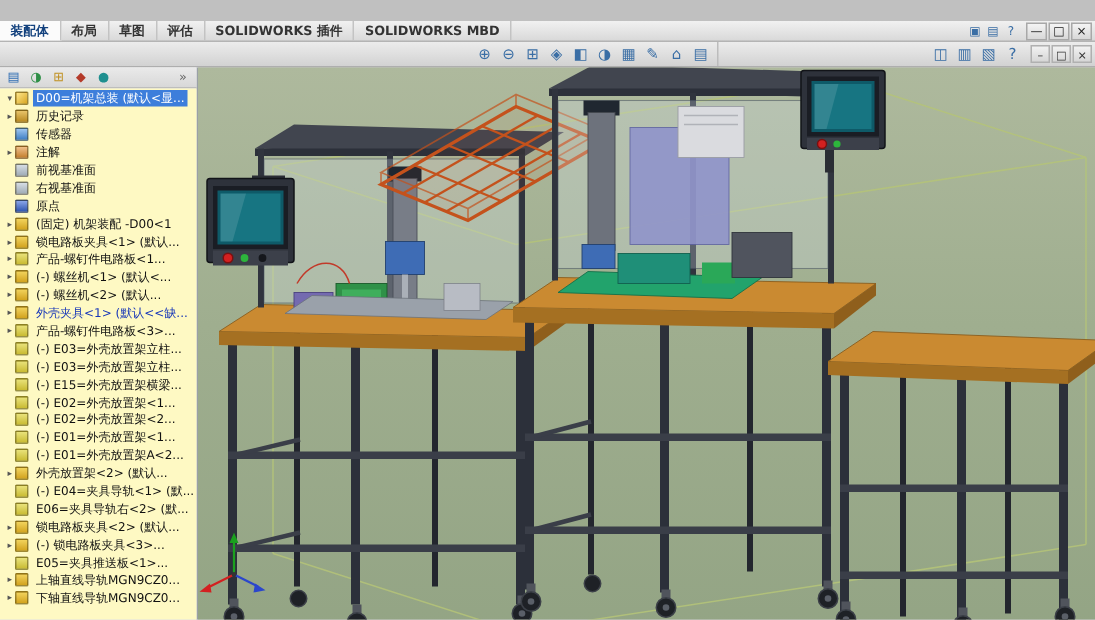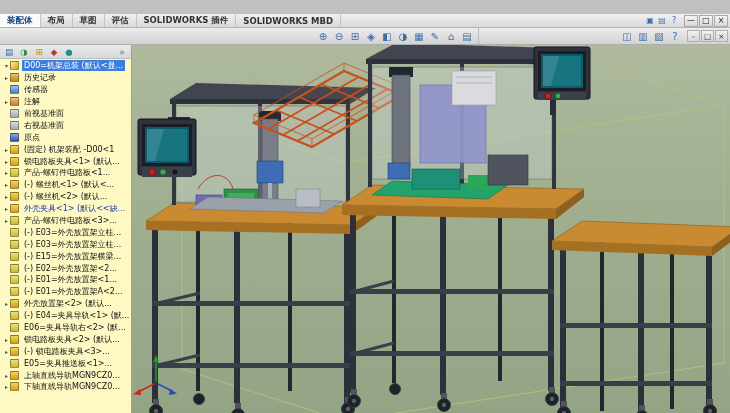--- a/index.html
+++ b/index.html
@@ -253,20 +253,25 @@
             <span class="ticon ic-part"></span>
             <span class="tlabel">(-) E03=外壳放置架立柱...</span>
           </div>
 
           <div class="row">
             <span class="arrow"></span>
             <span class="ticon ic-part"></span>
             <span class="tlabel">(-) E15=外壳放置架横梁...</span>
           </div>
 
+          <div class="row">
+            <span class="arrow"></span>
+            <span class="ticon ic-part"></span>
+            <span class="tlabel">(-) E02=外壳放置架&lt;1...</span>
+          </div>
 
           <div class="row">
             <span class="arrow"></span>
             <span class="ticon ic-part"></span>
             <span class="tlabel">(-) E02=外壳放置架&lt;2...</span>
           </div>
 
           <div class="row">
             <span class="arrow"></span>
             <span class="ticon ic-part"></span>

